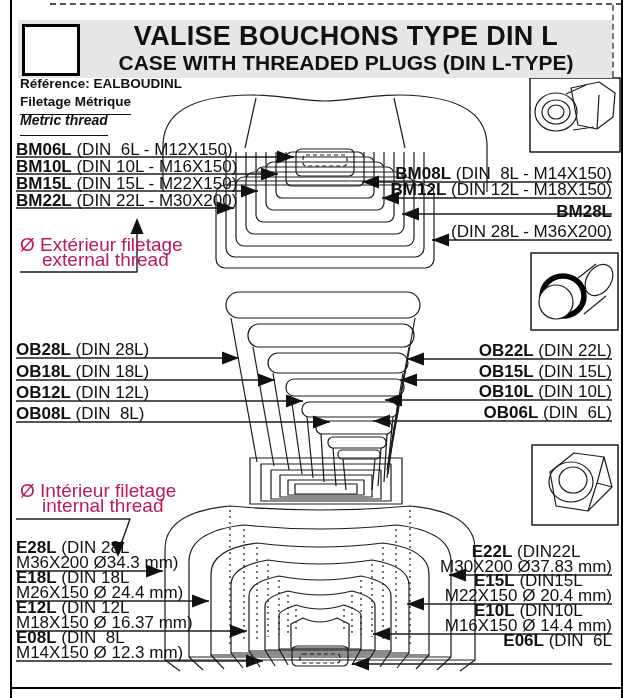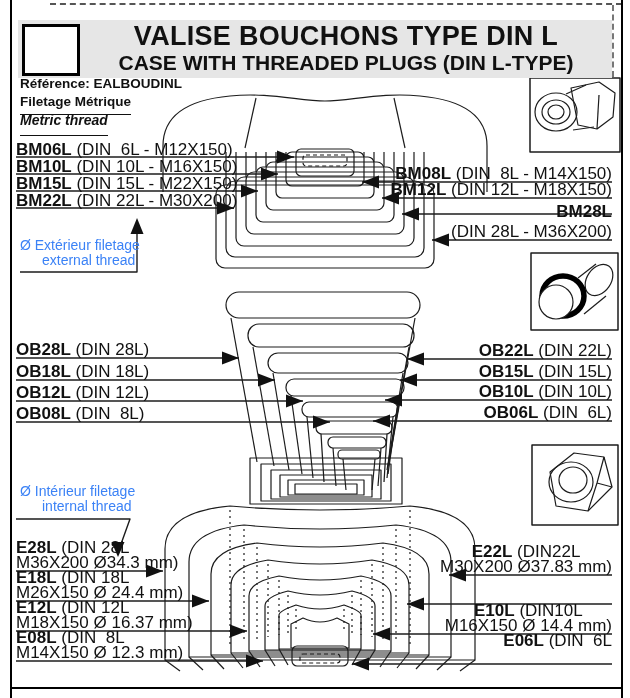--- a/index.html
+++ b/index.html
@@ -19,21 +19,21 @@
   .ref{position:absolute;left:20px;top:76px;font-size:13.5px;font-weight:bold}
   .thr1{position:absolute;left:20px;top:94px;font-size:13.5px;font-weight:bold;
         border-bottom:1.5px solid #111;padding-bottom:5px}
   .thr2{position:absolute;left:20px;top:112px;font-size:14px;font-weight:bold;font-style:italic;
         border-bottom:1.5px solid #111;padding-bottom:7px}
   .lbl{position:absolute;font-size:17px;line-height:16px;white-space:pre}
   .lbl b{font-weight:bold}
   .lbl.two{line-height:15px}
   .left{left:16px}
   .right{right:18px;text-align:center}
-  .note{position:absolute;font-size:14px;line-height:14.5px;color:#3b82f6}
+  .note{position:absolute;font-size:19px;line-height:14.5px;color:#be185d}
   .note .ind{padding-left:22px;}
 </style>
 </head>
 <body>
 
 <div class="page">
 
   <svg class="art" width="630" height="698" viewBox="0 0 630 698">
     <g stroke="#1c1c1c" fill="none" stroke-width="1.2" stroke-linejoin="round">
 
@@ -270,20 +270,21 @@
     <span>Ø Intérieur filetage</span><br>
     <span class="ind">internal thread</span>
   </div>
 
   <div class="lbl left two" style="top:540px"><b>E28L</b><span> (DIN 28L</span><br><span>M36X200 Ø34.3 mm)</span></div>
   <div class="lbl left two" style="top:570px"><b>E18L</b><span> (DIN 18L</span><br><span>M26X150 Ø 24.4 mm)</span></div>
   <div class="lbl left two" style="top:600px"><b>E12L</b><span> (DIN 12L</span><br><span>M18X150 Ø 16.37 mm)</span></div>
   <div class="lbl left two" style="top:630px"><b>E08L</b><span> (DIN  8L</span><br><span>M14X150 Ø 12.3 mm)</span></div>
 
   <div class="lbl right two" style="top:544px"><b>E22L</b><span> (DIN22L</span><br><span>M30X200 Ø37.83 mm)</span></div>
+  <div class="lbl right two" style="top:573px"><b>E15L</b><span> (DIN15L</span><br><span>M22X150 Ø 20.4 mm)</span></div>
   <div class="lbl right two" style="top:603px"><b>E10L</b><span> (DIN10L</span><br><span>M16X150 Ø 14.4 mm)</span></div>
   <div class="lbl right two" style="top:633px"><b>E06L</b><span> (DIN  6L</span><br></div>
 
   <div class="dash-top"></div>
   <div class="dash-right"></div>
   <div class="border-left"></div>
   <div class="border-right"></div>
   <div class="border-bottom"></div>
 </div>
 

